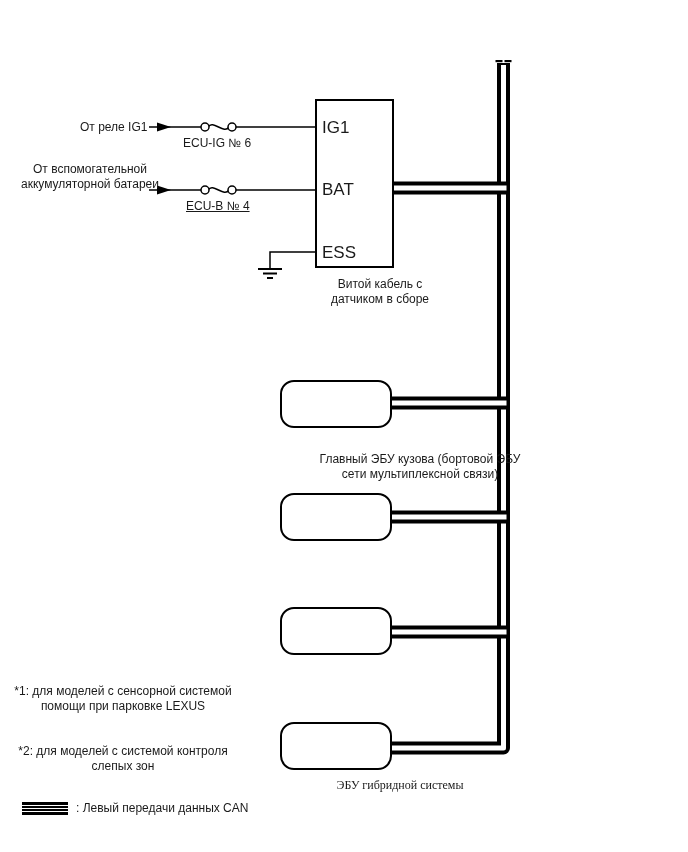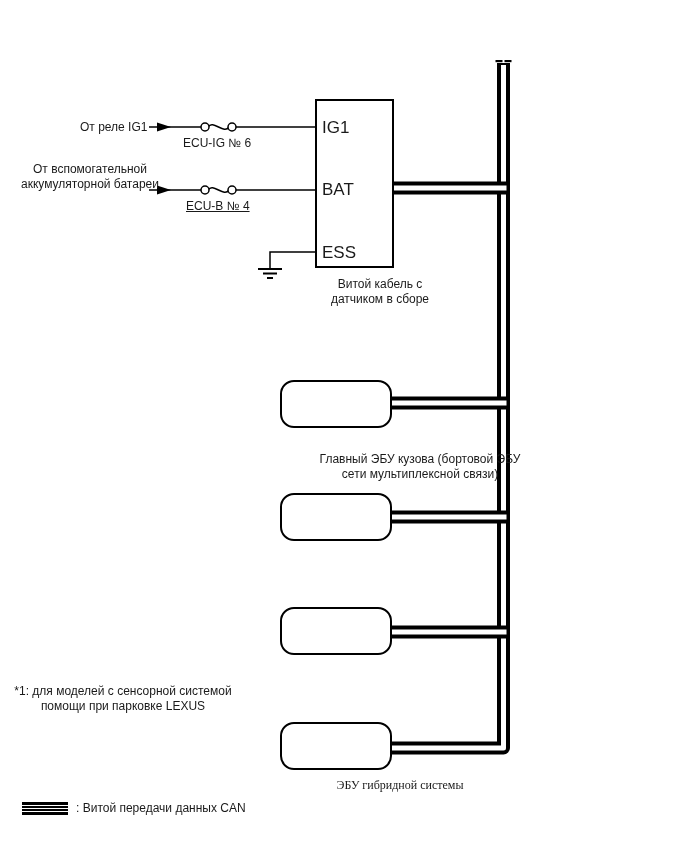--- a/index.html
+++ b/index.html
@@ -102,22 +102,24 @@
 
   <div class="box rbox" style="left:280px;top:493px;width:112px;height:48px;"></div>
 
   <div class="box rbox" style="left:280px;top:607px;width:112px;height:48px;"></div>
 
   <div class="box rbox" style="left:280px;top:722px;width:112px;height:48px;"></div>
   <div class="abs" style="left:280px;top:778px;width:240px;font-family:Liberation Serif, serif;">ЭБУ гибридной системы</div>
 
   <div class="abs" style="left:8px;top:684px;width:230px;">*1: для моделей с сенсорной системой
 помощи при парковке LEXUS</div>
+  <div class="abs" style="left:8px;top:744px;width:230px;">*2: для моделей с системой контроля
+слепых зон</div>
 
   <div class="legend-sym">
     <div class="bar b3"></div>
       <div class="bar b2"></div>
       <div class="bar b2"></div>
       <div class="bar b3"></div>
   </div>
-  <div class="abs" style="left:76px;top:801px;">: Витой передачи данных CAN</div>
+  <div class="abs" style="left:76px;top:801px;">: Левый передачи данных CAN</div>
 
 </div>
 
 </body></html>

